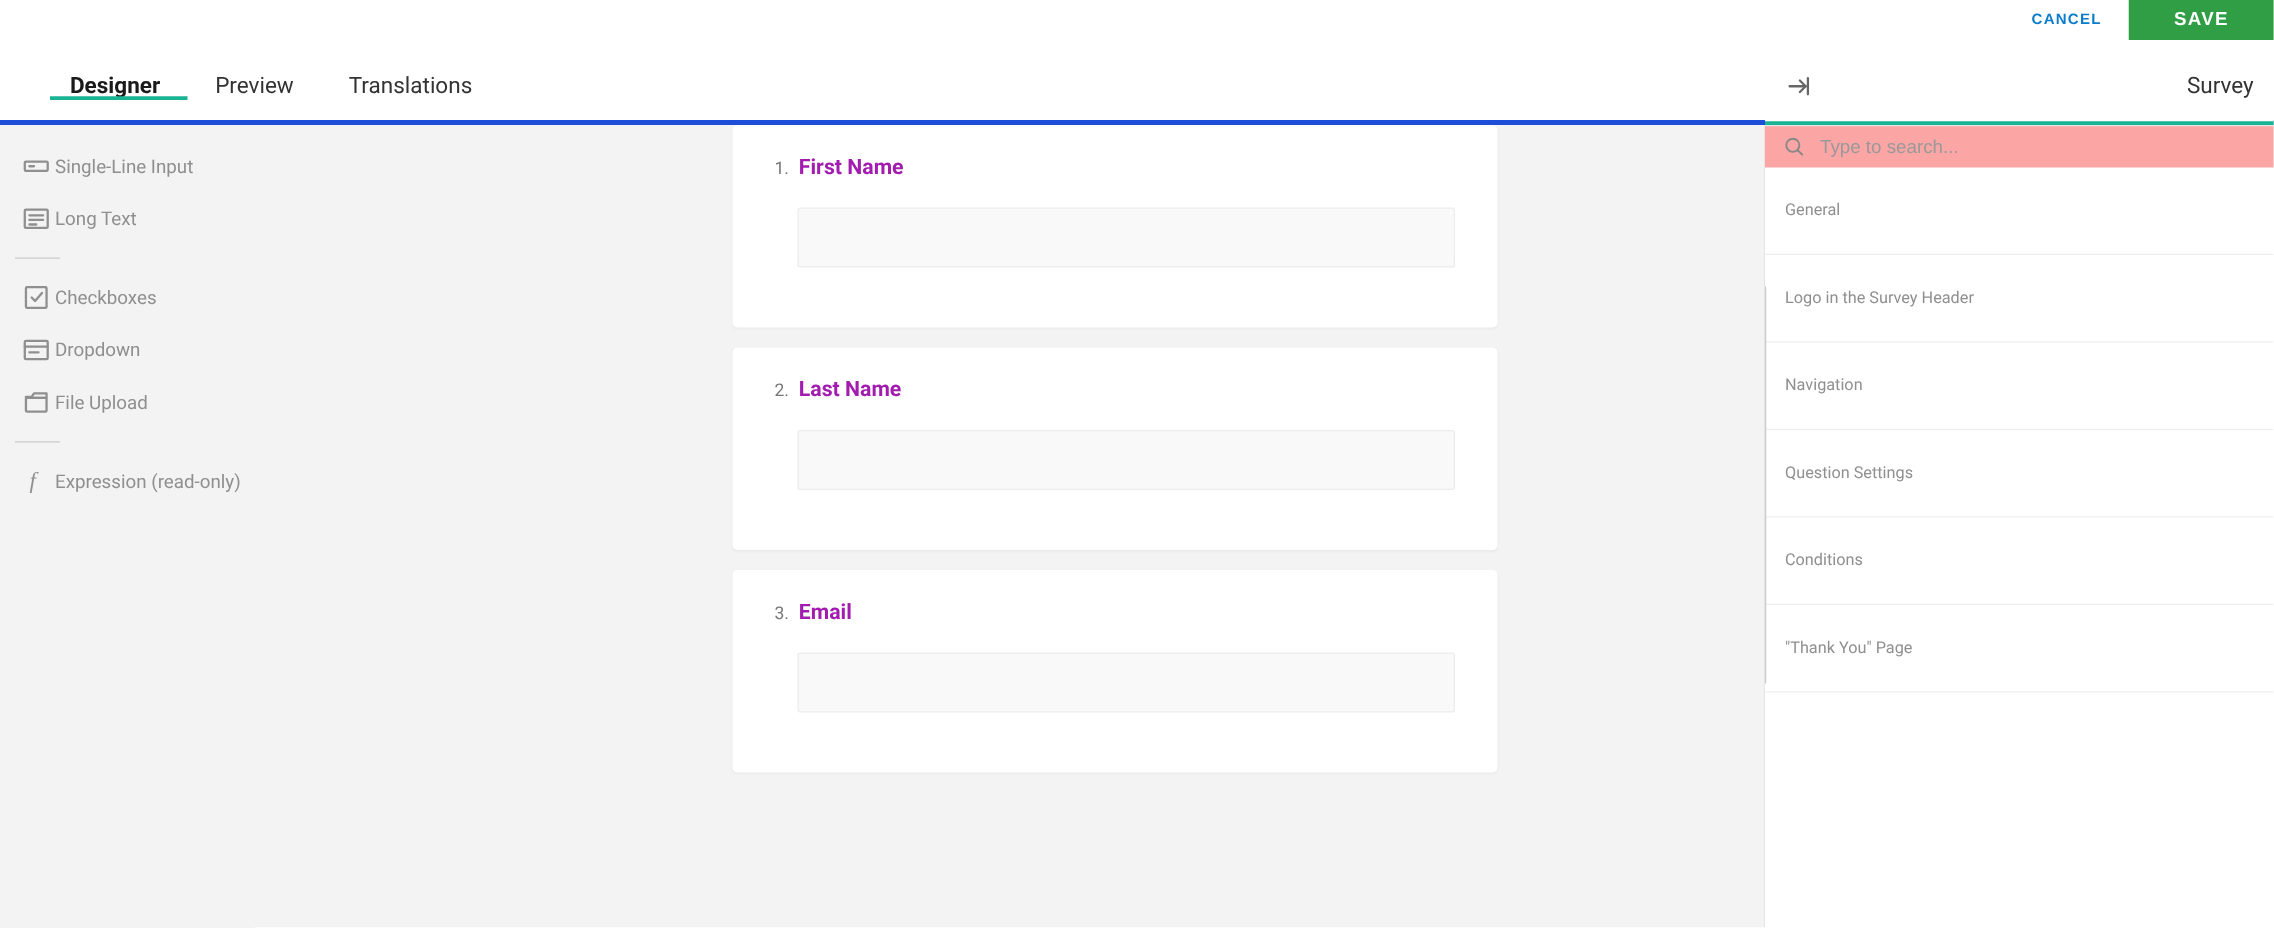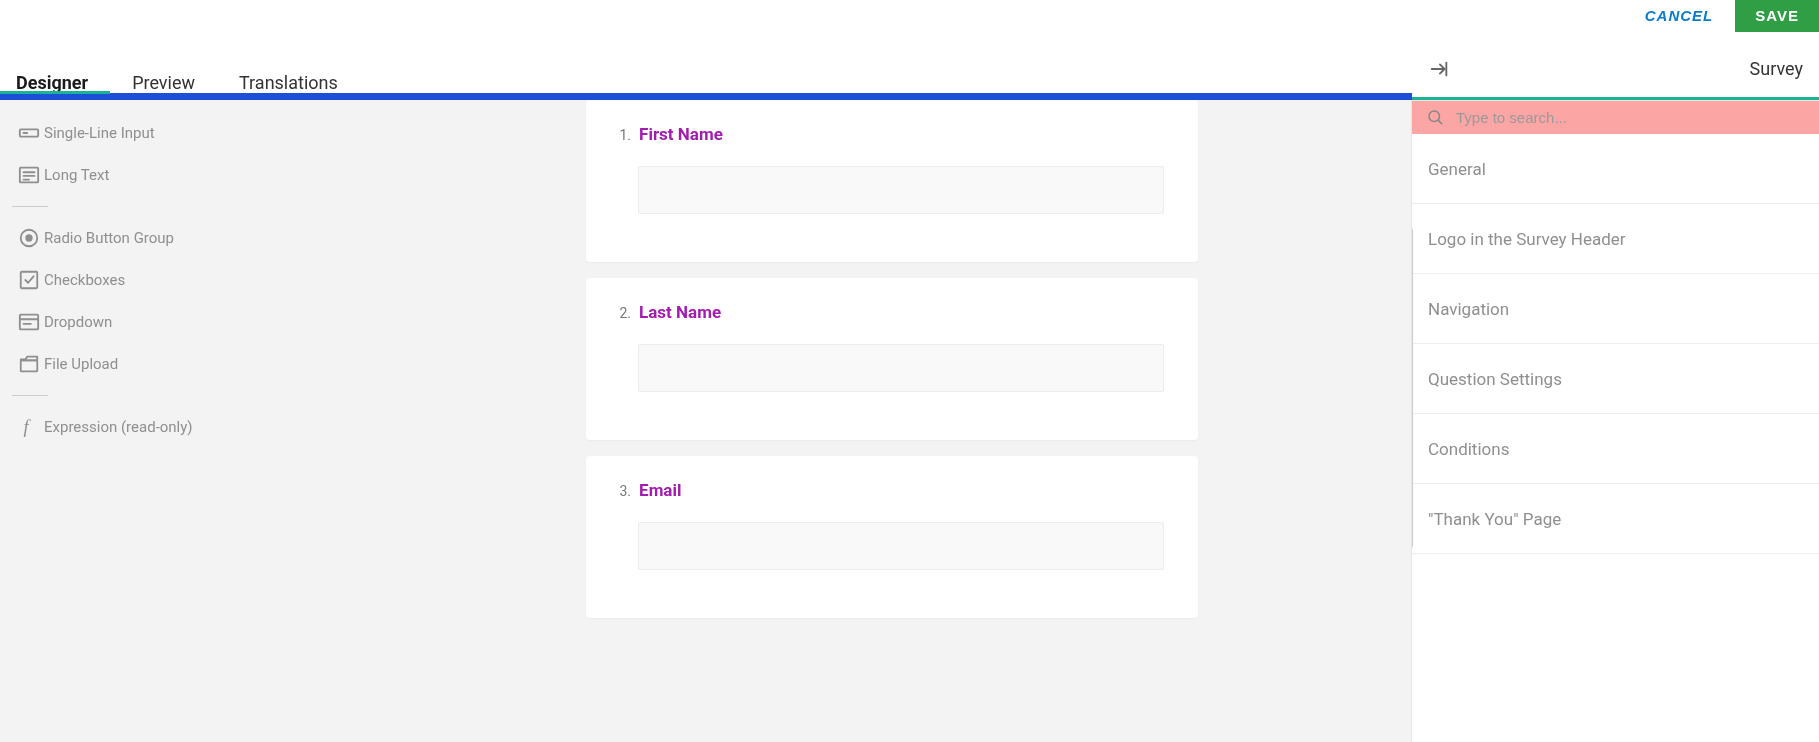--- a/index.html
+++ b/index.html
@@ -19,42 +19,42 @@
       align-items: center;
       gap: 12px;
       padding: 0;
       height: 30px;
     }
     .btn-cancel {
       background: none;
       border: none;
       color: #0a7ccc;
       font-weight: 700;
-      font-size: 15px;
+      font-size: 12px;
       letter-spacing: 1px;
       cursor: pointer;
       padding: 0 10px;
-      font-style: italic;
     }
     .btn-save {
       background: #2f9e44;
       border: none;
       color: #ffffff;
       font-weight: 700;
       font-size: 15px;
       letter-spacing: 1px;
       cursor: pointer;
-      padding: 8px 20px;
+      padding: 8px 36px;
     }
     .main-bar {
       display: flex;
-      align-items: flex-end;
-      border-bottom: 7px solid #1d4ed8;
+      align-items: center;
+      border-bottom: 4px solid #1d4ed8;
       height: 60px;
       margin-top: 10px;
+      padding-left: 40px;
     }
     .tabs {
       display: flex;
       align-items: center;
       flex: 1;
       padding-left: 16px;
       gap: 44px;
     }
     .tab {
       height: 100%;
@@ -216,21 +216,21 @@
       flex: 1;
       overflow-y: auto;
       position: relative;
     }
     .prop-item {
       height: 70px;
       border-bottom: 1px solid #eee;
       display: flex;
       align-items: center;
       padding: 0 16px;
-      font-size: 17px;
+      font-size: 13px;
       color: #8f8f8f;
       cursor: pointer;
     }
     .scroll-indicator {
       position: absolute;
       left: -5px;
       top: 94px;
       width: 6px;
       height: 320px;
       background: #ccc;
@@ -291,27 +291,20 @@
       <div class="toolbox-item">
         <svg width="22" height="22" viewBox="0 0 24 24" fill="none" stroke="#8f8f8f" stroke-width="2" stroke-linecap="round" stroke-linejoin="round">
           <rect x="2" y="4" width="20" height="16" rx="1"></rect>
           <line x1="6" y1="9" x2="18" y2="9"></line>
           <line x1="6" y1="13" x2="18" y2="13"></line>
           <line x1="6" y1="17" x2="12" y2="17"></line>
         </svg>
         <span>Long Text</span>
       </div>
       <div class="toolbox-sep"></div>
-      <div class="toolbox-item">
-        <svg width="22" height="22" viewBox="0 0 24 24" fill="none" stroke="#8f8f8f" stroke-width="2" stroke-linecap="round" stroke-linejoin="round">
-          <circle cx="12" cy="12" r="9"></circle>
-          <circle cx="12" cy="12" r="3" fill="#8f8f8f"></circle>
-        </svg>
-        <span>Radio Button Group</span>
-      </div>
       <div class="toolbox-item">
         <svg width="22" height="22" viewBox="0 0 24 24" fill="none" stroke="#8f8f8f" stroke-width="2" stroke-linecap="round" stroke-linejoin="round">
           <rect x="3" y="3" width="18" height="18" rx="1"></rect>
           <path d="m8 12 3 3 6-7"></path>
         </svg>
         <span>Checkboxes</span>
       </div>
       <div class="toolbox-item">
         <svg width="22" height="22" viewBox="0 0 24 24" fill="none" stroke="#8f8f8f" stroke-width="2" stroke-linecap="round" stroke-linejoin="round">
           <rect x="2" y="4" width="20" height="16" rx="1"></rect>

